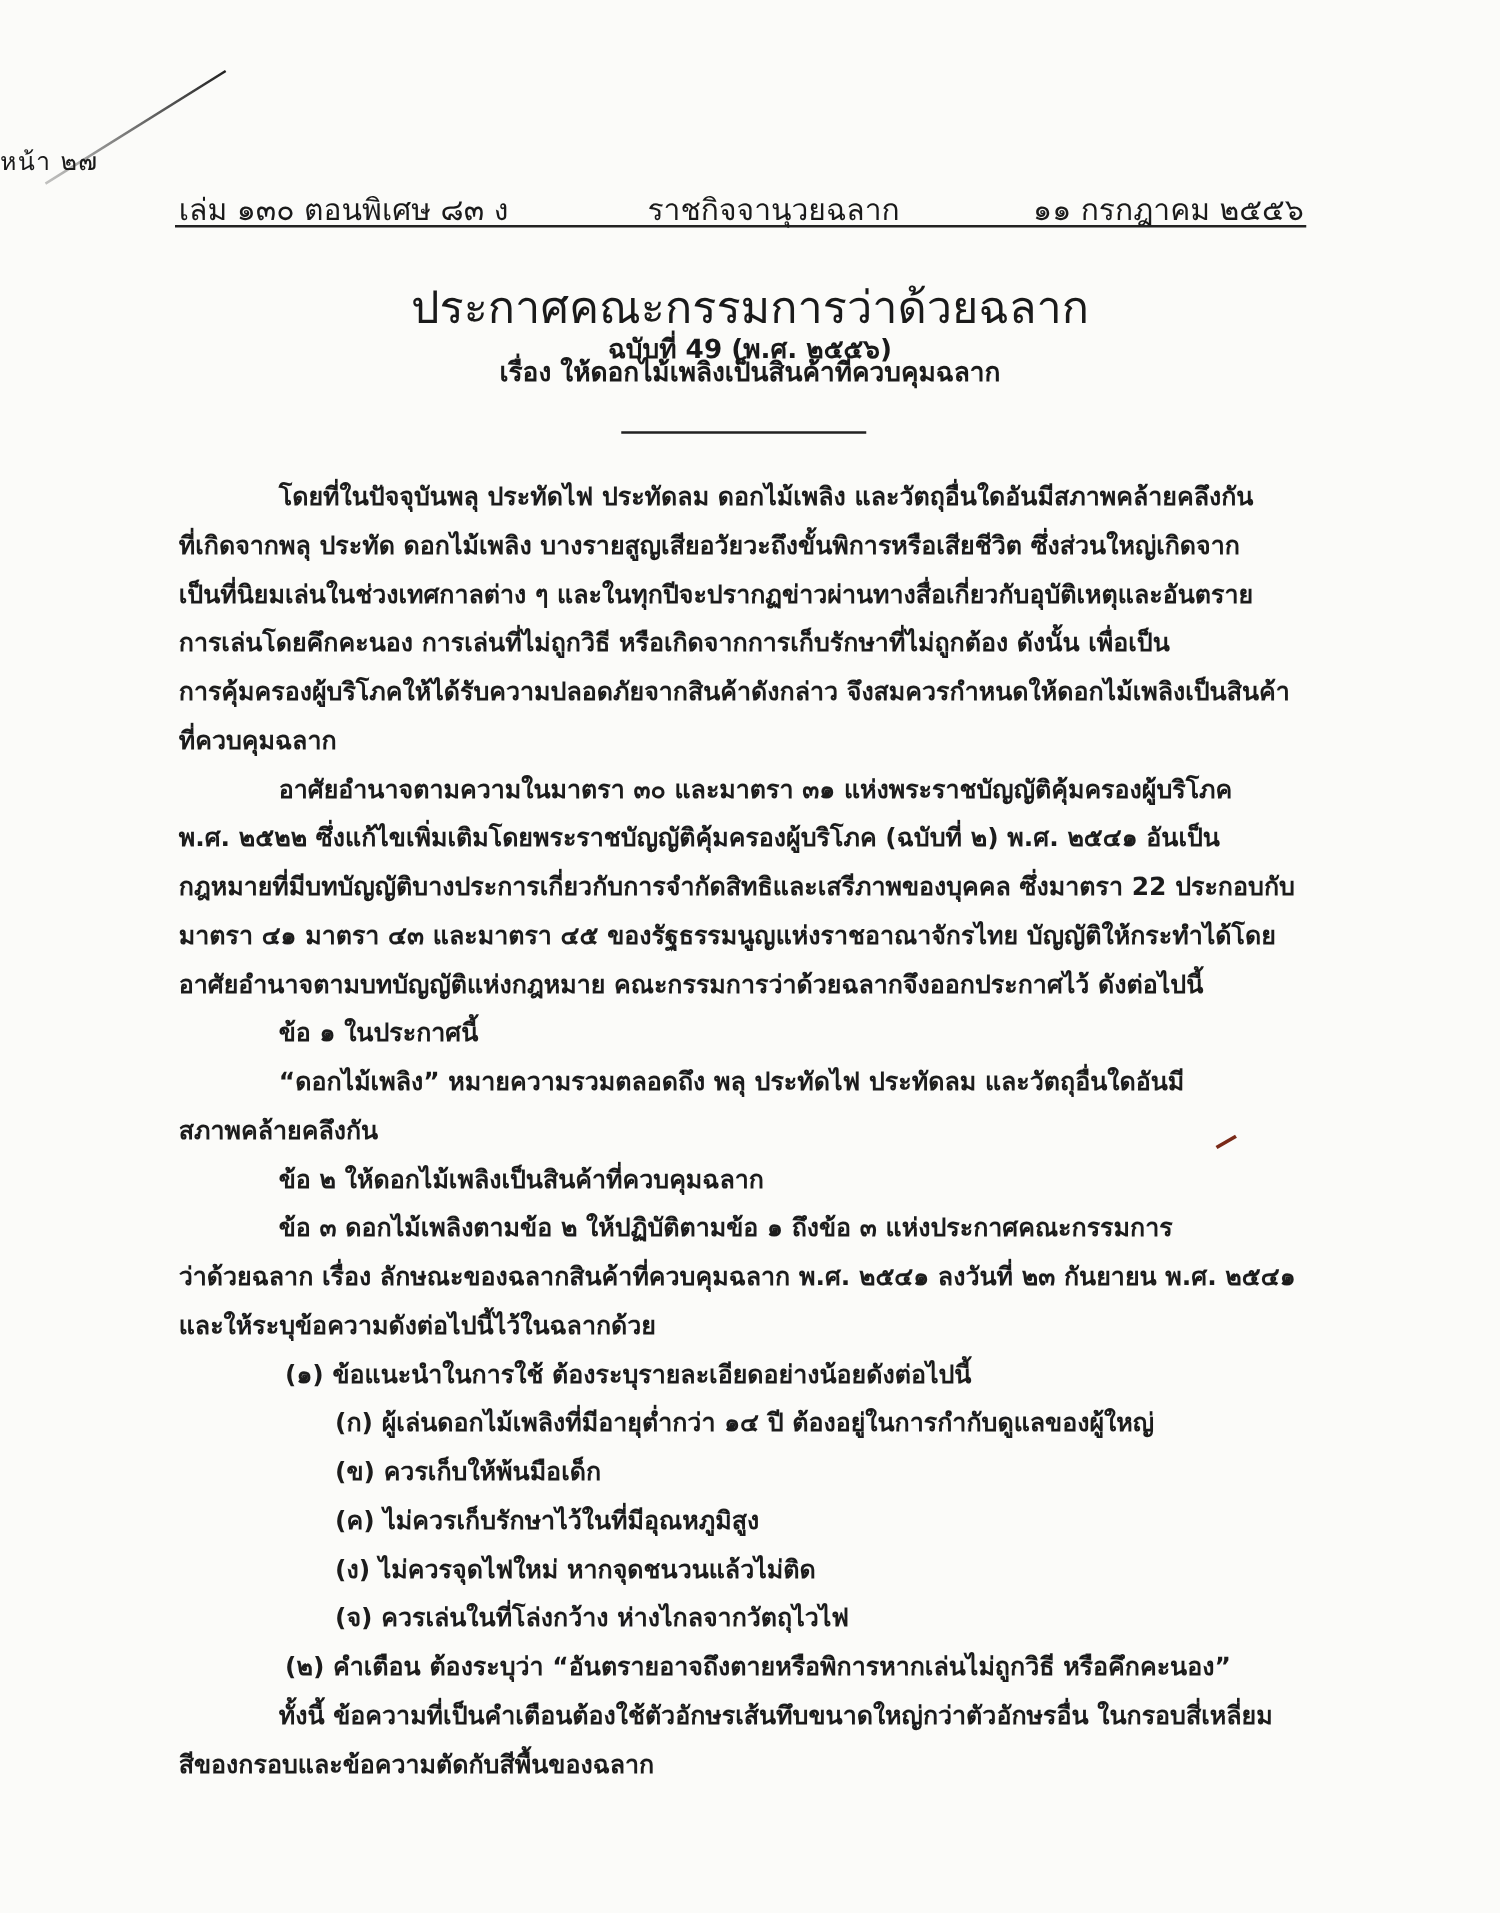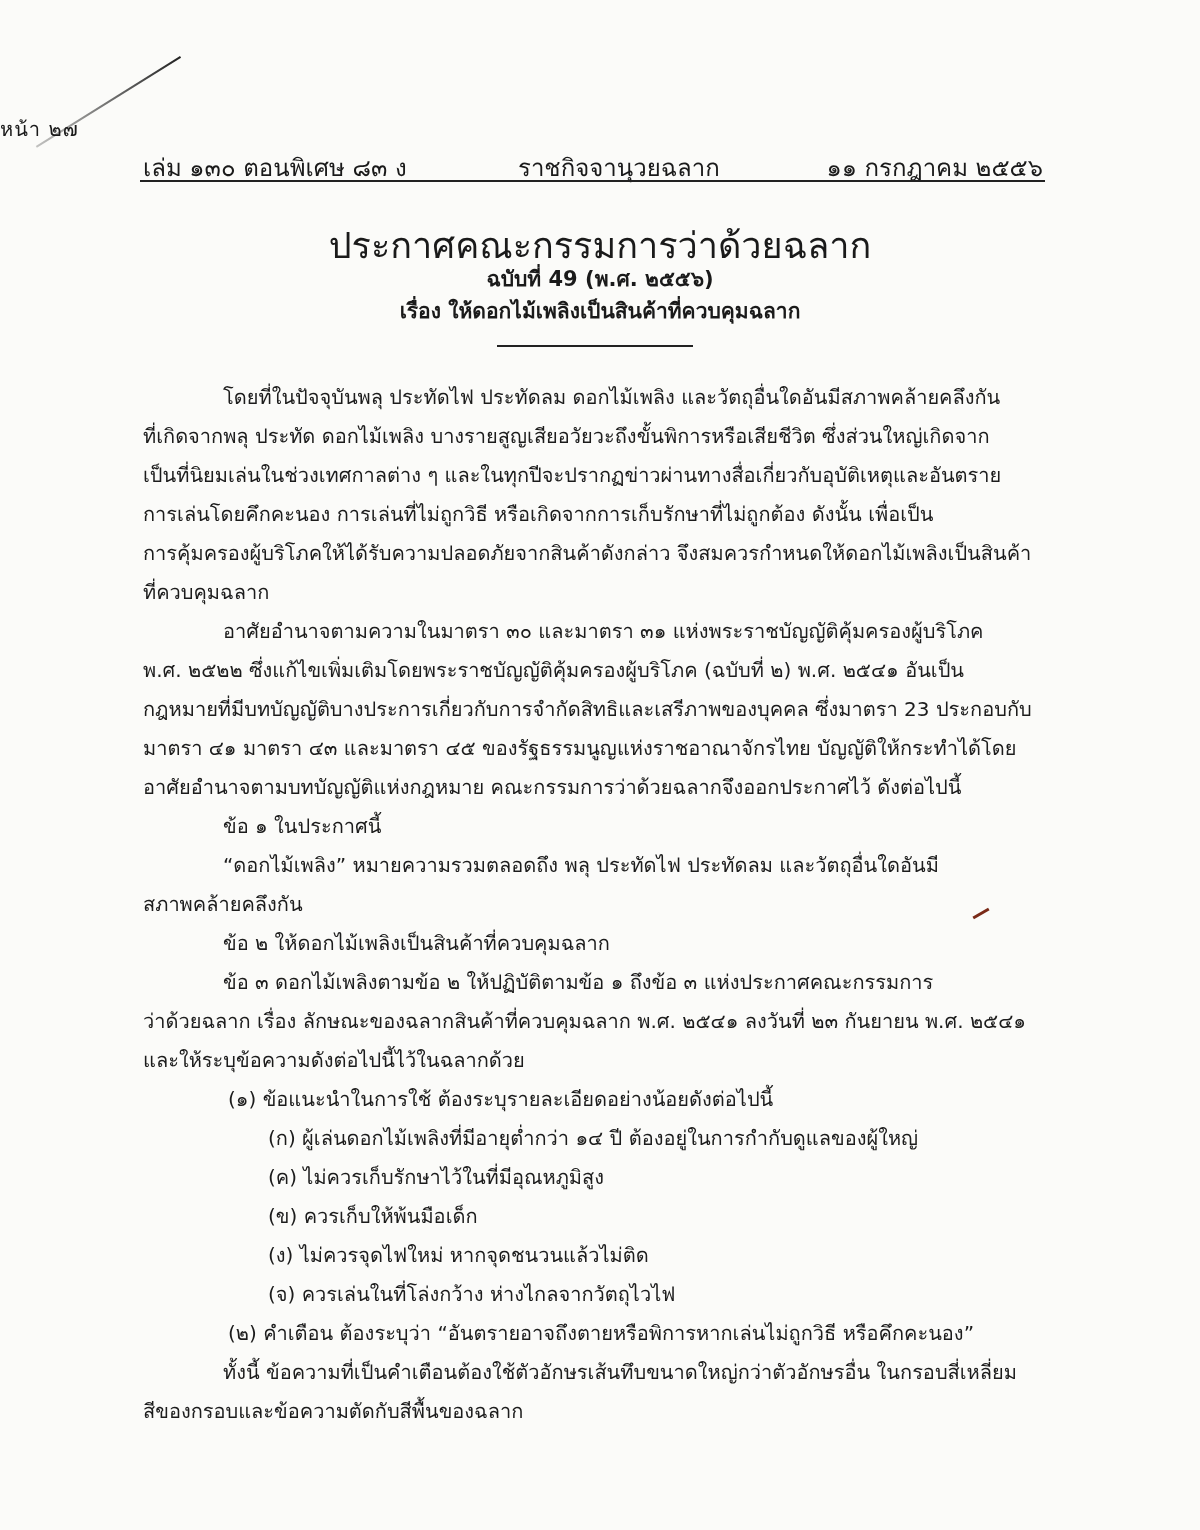--- a/index.html
+++ b/index.html
@@ -63,37 +63,37 @@
     }
     .subtitle {
       position: absolute;
       left: 0;
       width: 1200px;
       text-align: center;
       font-size: 21px;
       font-weight: bold;
     }
     .subtitle.s1 { top: 262px; }
-    .subtitle.s2 { top: 294px; }
+    .subtitle.s2 { top: 281px; }
     .title-rule {
       position: absolute;
       top: 345px;
       left: 497px;
       width: 196px;
       height: 2px;
       background: #222;
     }
     .body-text {
       position: absolute;
       left: 143px;
       top: 378px;
       width: 900px;
       font-size: 20px;
       line-height: 39px;
-      font-weight: normal;
+      font-weight: bold;
       color: #1c1c1c;
     }
     .para {
       margin: 0;
       text-align: justify;
     }
     .indent { text-indent: 80px; }
     .sub1 { padding-left: 85px; }
     .sub2 { padding-left: 125px; }
     .line { display: block; }
@@ -131,42 +131,42 @@
     <span class="line indent">โดยที่ในปัจจุบันพลุ ประทัดไฟ ประทัดลม ดอกไม้เพลิง และวัตถุอื่นใดอันมีสภาพคล้ายคลึงกัน</span>
     <span class="line">ที่เกิดจากพลุ ประทัด ดอกไม้เพลิง บางรายสูญเสียอวัยวะถึงขั้นพิการหรือเสียชีวิต ซึ่งส่วนใหญ่เกิดจาก</span>
     <span class="line">เป็นที่นิยมเล่นในช่วงเทศกาลต่าง ๆ และในทุกปีจะปรากฏข่าวผ่านทางสื่อเกี่ยวกับอุบัติเหตุและอันตราย</span>
     <span class="line">การเล่นโดยคึกคะนอง การเล่นที่ไม่ถูกวิธี หรือเกิดจากการเก็บรักษาที่ไม่ถูกต้อง ดังนั้น เพื่อเป็น</span>
     <span class="line">การคุ้มครองผู้บริโภคให้ได้รับความปลอดภัยจากสินค้าดังกล่าว จึงสมควรกำหนดให้ดอกไม้เพลิงเป็นสินค้า</span>
     <span class="line">ที่ควบคุมฉลาก</span>
   </div>
   <div class="para">
     <span class="line indent">อาศัยอำนาจตามความในมาตรา ๓๐ และมาตรา ๓๑ แห่งพระราชบัญญัติคุ้มครองผู้บริโภค</span>
     <span class="line">พ.ศ. ๒๕๒๒ ซึ่งแก้ไขเพิ่มเติมโดยพระราชบัญญัติคุ้มครองผู้บริโภค (ฉบับที่ ๒) พ.ศ. ๒๕๔๑ อันเป็น</span>
-    <span class="line">กฎหมายที่มีบทบัญญัติบางประการเกี่ยวกับการจำกัดสิทธิและเสรีภาพของบุคคล ซึ่งมาตรา 23 ประกอบกับ</span>
+    <span class="line">กฎหมายที่มีบทบัญญัติบางประการเกี่ยวกับการจำกัดสิทธิและเสรีภาพของบุคคล ซึ่งมาตรา 22 ประกอบกับ</span>
     <span class="line">มาตรา ๔๑ มาตรา ๔๓ และมาตรา ๔๕ ของรัฐธรรมนูญแห่งราชอาณาจักรไทย บัญญัติให้กระทำได้โดย</span>
     <span class="line">อาศัยอำนาจตามบทบัญญัติแห่งกฎหมาย คณะกรรมการว่าด้วยฉลากจึงออกประกาศไว้ ดังต่อไปนี้</span>
   </div>
   <div class="para">
     <span class="line indent">ข้อ ๑ ในประกาศนี้</span>
     <span class="line indent">“ดอกไม้เพลิง”  หมายความรวมตลอดถึง พลุ ประทัดไฟ ประทัดลม และวัตถุอื่นใดอันมี</span>
     <span class="line">สภาพคล้ายคลึงกัน</span>
   </div>
   <div class="para">
     <span class="line indent">ข้อ ๒ ให้ดอกไม้เพลิงเป็นสินค้าที่ควบคุมฉลาก</span>
   </div>
   <div class="para">
     <span class="line indent">ข้อ ๓ ดอกไม้เพลิงตามข้อ ๒ ให้ปฏิบัติตามข้อ ๑ ถึงข้อ ๓ แห่งประกาศคณะกรรมการ</span>
     <span class="line">ว่าด้วยฉลาก เรื่อง ลักษณะของฉลากสินค้าที่ควบคุมฉลาก พ.ศ. ๒๕๔๑ ลงวันที่ ๒๓ กันยายน พ.ศ. ๒๕๔๑</span>
     <span class="line">และให้ระบุข้อความดังต่อไปนี้ไว้ในฉลากด้วย</span>
   </div>
   <div class="para">
     <span class="line sub1">(๑) ข้อแนะนำในการใช้  ต้องระบุรายละเอียดอย่างน้อยดังต่อไปนี้</span>
     <span class="line sub2">(ก) ผู้เล่นดอกไม้เพลิงที่มีอายุต่ำกว่า ๑๔ ปี ต้องอยู่ในการกำกับดูแลของผู้ใหญ่</span>
+    <span class="line sub2">(ข) ควรเก็บให้พ้นมือเด็ก</span>
     <span class="line sub2">(ค) ไม่ควรเก็บรักษาไว้ในที่มีอุณหภูมิสูง</span>
-    <span class="line sub2">(ข) ควรเก็บให้พ้นมือเด็ก</span>
     <span class="line sub2">(ง) ไม่ควรจุดไฟใหม่  หากจุดชนวนแล้วไม่ติด</span>
     <span class="line sub2">(จ) ควรเล่นในที่โล่งกว้าง  ห่างไกลจากวัตถุไวไฟ</span>
   </div>
   <div class="para">
     <span class="line sub1">(๒) คำเตือน ต้องระบุว่า “อันตรายอาจถึงตายหรือพิการหากเล่นไม่ถูกวิธี  หรือคึกคะนอง”</span>
   </div>
   <div class="para">
     <span class="line indent">ทั้งนี้ ข้อความที่เป็นคำเตือนต้องใช้ตัวอักษรเส้นทึบขนาดใหญ่กว่าตัวอักษรอื่น ในกรอบสี่เหลี่ยม</span>
     <span class="line">สีของกรอบและข้อความตัดกับสีพื้นของฉลาก</span>
   </div>

